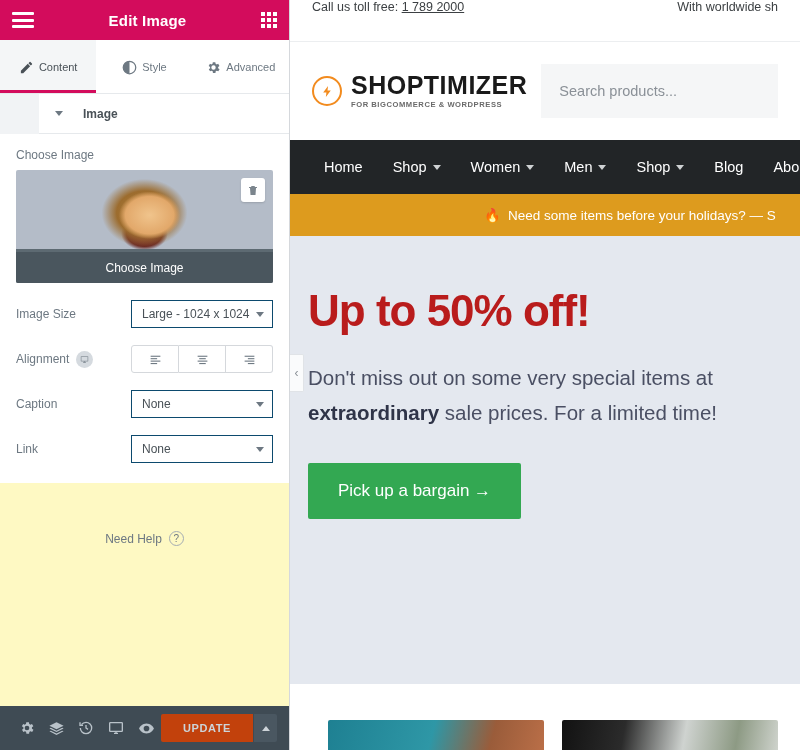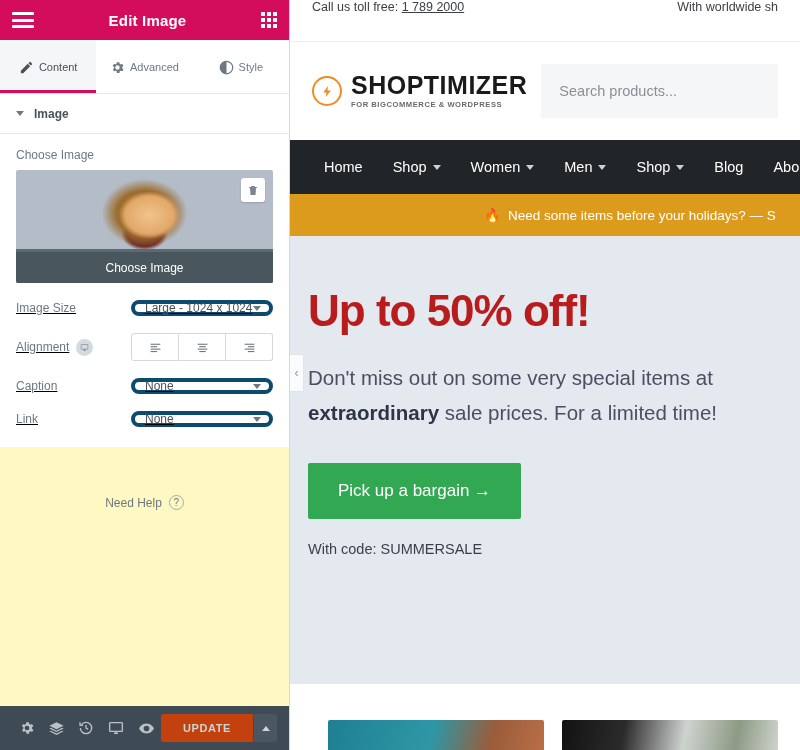--- a/index.html
+++ b/index.html
@@ -37,22 +37,22 @@
   .tab {
     flex: 1; display: flex; flex-direction: row; align-items: center; justify-content: center;
     gap: 5px; font-size: 11px; color: #6d7882; cursor: pointer;
     border-bottom: 3px solid transparent; padding-top: 4px;
   }
   .tab.active { background: #f4f6f7; color: #495157; border-bottom-color: #d30c5c; }
   .tab svg { display: block; }
 
   .section-head {
     background: #ffffff; height: 40px; display: flex; align-items: center;
-    gap: 10px; padding: 0 16px; border-bottom: 1px solid #e6e9ec;
-    font-size: 12px; font-weight: bold; color: #495157; cursor: pointer;
+    gap: 20px; padding: 0 16px; border-bottom: 1px solid #e6e9ec;
+    font-size: 12px; font-weight: bold; color: #495157; cursor: pointer; margin-left: 39px;
   }
   .caret-down { width: 0; height: 0; border-left: 4px solid transparent; border-right: 4px solid transparent; border-top: 5px solid #6d7882; }
 
   .panel-body { background: #ffffff; padding: 14px 16px 20px 16px; }
   .field-label { font-size: 12px; color: #6d7882; }
   .choose-label { margin-bottom: 8px; }
 
   .img-preview {
     width: 100%; height: 113px; border-radius: 2px; overflow: hidden;
     position: relative; background: #b4bcc8; cursor: pointer;
@@ -69,28 +69,28 @@
     position: absolute; left: 0; right: 0; bottom: 0; height: 31px;
     background: rgba(70,82,90,.82); color: #fff; font-size: 12px;
     display: flex; align-items: center; justify-content: center;
   }
   .trash-btn {
     position: absolute; top: 8px; right: 8px; width: 24px; height: 24px;
     background: #fff; border-radius: 3px; display: flex; align-items: center; justify-content: center;
     cursor: pointer; box-shadow: 0 1px 2px rgba(0,0,0,.15);
   }
 
-  .ctrl-row { display: flex; align-items: center; margin-top: 17px; text-decoration: underline; }
+  .ctrl-row { display: flex; align-items: center; margin-top: 17px; }
   .ctrl-row .field-label { width: 115px; display: flex; align-items: center; gap: 7px; }
   .device-badge {
     width: 17px; height: 17px; border-radius: 50%; background: #d5dadf;
     display: inline-flex; align-items: center; justify-content: center;
   }
   .select {
-    flex: 1; height: 16px; border: 4px solid #0c4a6e; border-radius: 12px;
+    flex: 1; height: 28px; border: 1px solid #0c4a6e; border-radius: 0;
     background: #fff; display: flex; align-items: center; justify-content: space-between;
     padding: 0 8px 0 10px; font-size: 12px; color: #495157; cursor: pointer;
   }
   .caret-sm { width: 0; height: 0; border-left: 4px solid transparent; border-right: 4px solid transparent; border-top: 5px solid #6d7882; }
 
   .align-group { flex: 1; display: flex; }
   .align-btn {
     flex: 1; height: 28px; border: 1px solid #d5d8dc; background: #fff;
     display: flex; align-items: center; justify-content: center; cursor: pointer;
   }
@@ -219,34 +219,34 @@
       <div class="tab active">
         <span>
           <svg width="15" height="15" viewBox="0 0 24 24" fill="#495157">
               <path d="M3 17.25V21h3.75L17.81 9.94l-3.75-3.75L3 17.25zM20.71 7.04a1 1 0 000-1.41l-2.34-2.34a1 1 0 00-1.41 0l-1.83 1.83 3.75 3.75 1.83-1.83z"></path>
             </svg>
         </span>
         <span>Content</span>
       </div>
       <div class="tab">
         <span>
-          <svg width="15" height="15" viewBox="0 0 24 24" fill="#6d7882">
-              <path d="M19.4 13a7.9 7.9 0 000-2l2.1-1.6-2-3.4-2.5 1a8 8 0 00-1.7-1l-.4-2.6h-4l-.4 2.6a8 8 0 00-1.7 1l-2.5-1-2 3.4L6.6 11a7.9 7.9 0 000 2l-2.1 1.6 2 3.4 2.5-1a8 8 0 001.7 1l.4 2.6h4l.4-2.6a8 8 0 001.7-1l2.5 1 2-3.4L19.4 13zM12 15.5A3.5 3.5 0 1115.5 12 3.5 3.5 0 0112 15.5z"></path>
-            </svg>
-        </span>
-        <span>Advanced</span>
-      </div>
-      <div class="tab">
-        <span>
           <svg width="15" height="15" viewBox="0 0 24 24">
               <circle cx="12" cy="12" r="10" fill="none" stroke="#6d7882" stroke-width="2"></circle>
               <path d="M12 2a10 10 0 000 20z" fill="#6d7882"></path>
             </svg>
         </span>
         <span>Style</span>
+      </div>
+      <div class="tab">
+        <span>
+          <svg width="15" height="15" viewBox="0 0 24 24" fill="#6d7882">
+              <path d="M19.4 13a7.9 7.9 0 000-2l2.1-1.6-2-3.4-2.5 1a8 8 0 00-1.7-1l-.4-2.6h-4l-.4 2.6a8 8 0 00-1.7 1l-2.5-1-2 3.4L6.6 11a7.9 7.9 0 000 2l-2.1 1.6 2 3.4 2.5-1a8 8 0 001.7 1l.4 2.6h4l.4-2.6a8 8 0 001.7-1l2.5 1 2-3.4L19.4 13zM12 15.5A3.5 3.5 0 1115.5 12 3.5 3.5 0 0112 15.5z"></path>
+            </svg>
+        </span>
+        <span>Advanced</span>
       </div>
     </div>
 
     <div class="section-head">
       <span class="caret-down"></span>
       <span>Image</span>
     </div>
 
     <div class="panel-body">
       <div class="field-label choose-label">Choose Image</div>
@@ -435,21 +435,20 @@
     <div class="hero">
       <div class="collapse-tab">‹</div>
       <h1 class="hero-h1">Up to 50% off!</h1>
       <p class="hero-sub">
         <span>Don't miss out on some very special items at</span>
         <b>extraordinary</b><span> sale prices. For a limited time!</span>
       </p>
       <div class="cta">
         <span>Pick up a bargain →</span>
       </div>
-      <div class="code-note">With code: SUMMERSALE</div>
     </div>
 
     <div class="cards">
       <div class="card card-1"></div>
       <div class="card card-2"></div>
     </div>
   </div>
 </div>
 
 </body></html>

